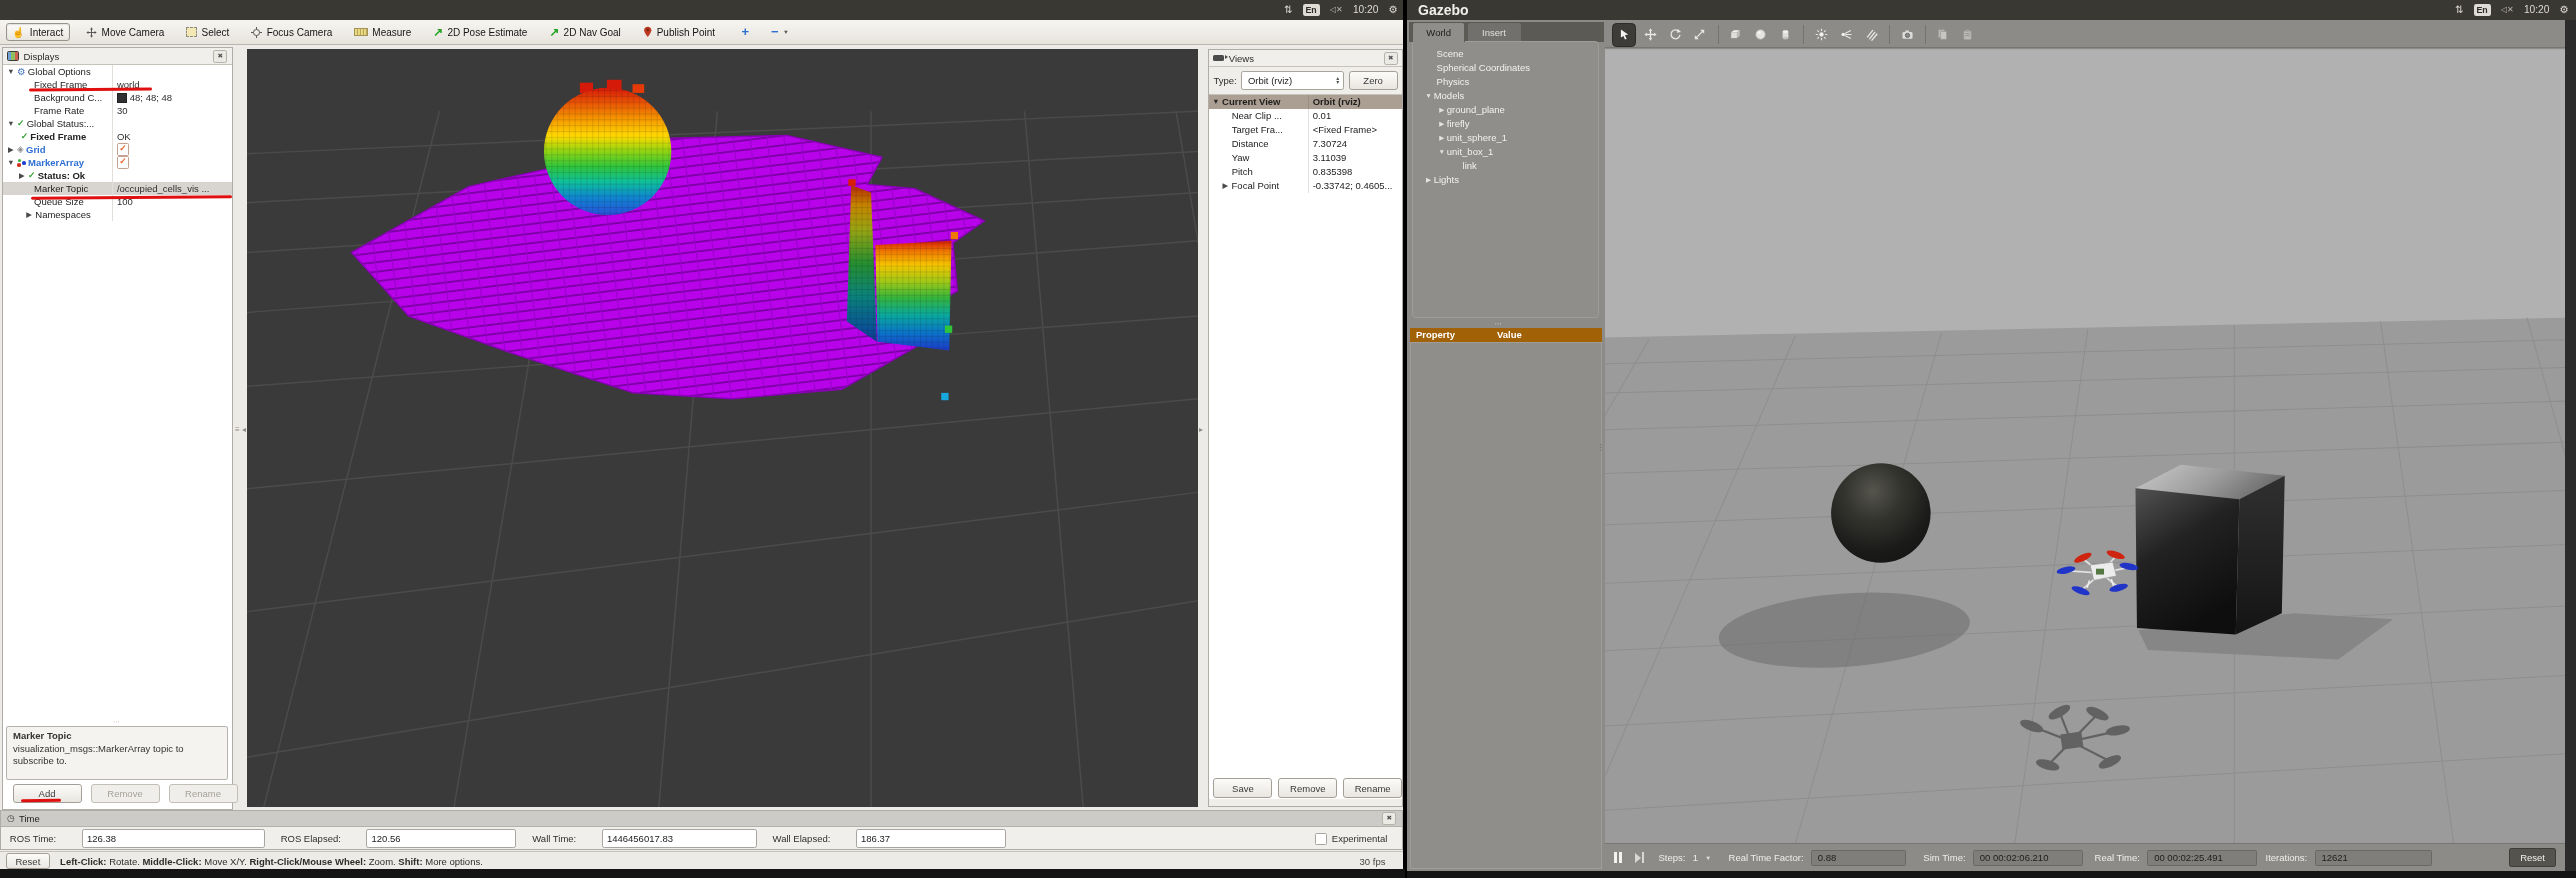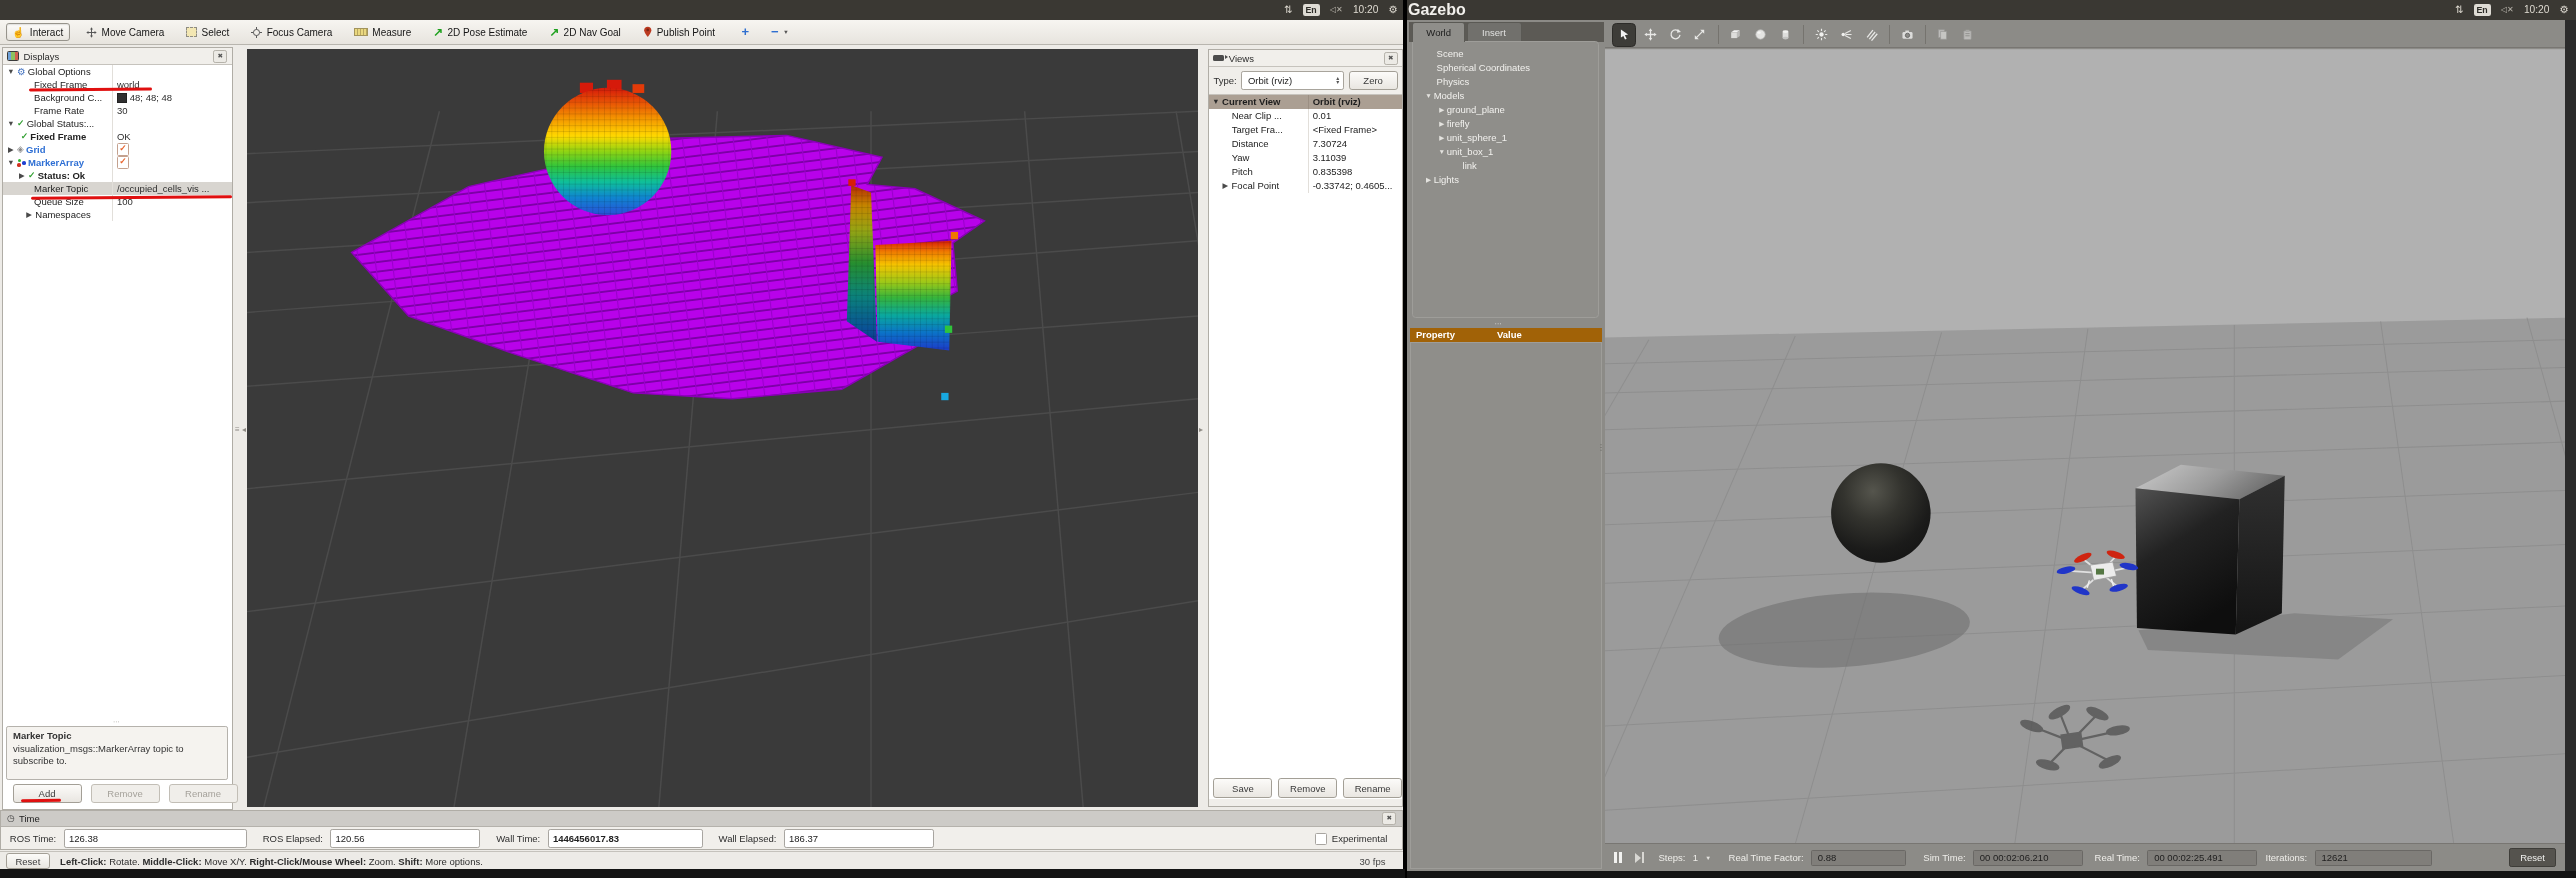--- a/index.html
+++ b/index.html
@@ -5,21 +5,21 @@
   html,body{margin:0;padding:0;background:#111;}
   #root{position:relative;width:2576px;height:878px;overflow:hidden;
         font-family:"Liberation Sans",sans-serif;font-size:9.5px;color:#222;}
   .abs{position:absolute;}
   
   .topbar{position:absolute;top:0;height:20px;background:#3a3833;color:#dfdbd2;
           display:flex;align-items:center;}
   .indics{margin-left:auto;display:flex;align-items:center;gap:10.2px;padding-right:7.3px;font-size:9.5px;}
   .enbox{background:#dedbd4;color:#2d2c28;border-radius:2.2px;font-weight:bold;font-size:8.8px;
          padding:0.7px 2.9px;line-height:10.2px;}
-  .wtitle{font-weight:bold;color:#f2f0ec;font-size:16px;padding-left:1px;}
+  .wtitle{font-weight:bold;color:#f2f0ec;font-size:14px;padding-left:11px;}
   
   .rvizbg{position:absolute;left:0;top:20px;width:1405px;height:850px;background:#edebe7;}
   .rtoolbar{position:absolute;left:0;top:0;width:1405px;height:25px;
             background:linear-gradient(#f7f5f1,#e7e4de);border-bottom:0.7px solid #b8b5ae;
             display:flex;align-items:center;gap:10.2px;padding-left:5.9px;box-sizing:border-box;}
   .rtool{display:flex;align-items:center;gap:4.4px;padding:2.2px 5.9px;border-radius:2.9px;color:#161616;
          font-size:10px;white-space:nowrap;}
   .rtool.active{border:0.7px solid #97948c;background:linear-gradient(#fdfcfa,#e9e6e0);
                 box-shadow:inset 0 0.7px 1.5px rgba(0,0,0,.15);}
   .greenarrow{color:#1fa11f;font-weight:bold;font-size:11.7px;line-height:8.8px;}
@@ -66,21 +66,21 @@
            overflow:hidden;white-space:nowrap;gap:2.2px;height:100%;border-right:0.7px solid #e2dfda;}
   .vrow .v{flex:1;padding-left:3.7px;overflow:hidden;white-space:nowrap;}
   .vrow.sel{background:#ab9f93;font-weight:bold;color:#1d1d1d;}
   .vrow.sel .k{border-right-color:#9b8f83;}
   .selectbox{height:17.6px;border:0.7px solid #a8a49c;border-radius:2.2px;background:#fff;display:flex;
              align-items:center;padding:0 2.9px 0 5.9px;font-size:9.5px;gap:7.3px;}
   .spin{display:flex;flex-direction:column;font-size:5.1px;color:#555;line-height:4.4px;}
   
   .tlabel{font-size:9.5px;color:#2e2e2e;white-space:nowrap;text-align:right;}
   .tin{height:18.3px;border:0.7px solid #a8a5a0;border-radius:2.2px;background:#fff;font-size:9.5px;
-       padding:0 4.4px;font-family:"Liberation Sans",sans-serif;color:#222;box-sizing:border-box;}
+       padding:0 4.4px;font-family:"Liberation Sans",sans-serif;color:#222;box-sizing:border-box;margin-left:18px;}
   .b{font-weight:bold;}
   
   .gzbody{position:absolute;left:0;top:20px;width:1169px;height:858px;background:#8c8b87;}
   .gtab{position:absolute;top:0;height:19px;border:0.7px solid #5a5954;border-bottom:none;
         border-radius:2.9px 2.9px 0 0;display:flex;align-items:center;justify-content:center;font-size:9.5px;}
   .gpanel{position:absolute;background:#8f8e8a;border:0.7px solid #9e9d99;border-radius:0 3.7px 3.7px 3.7px;}
   .grow{display:flex;align-items:center;height:14px;line-height:14px;font-size:9.5px;color:#f2f1ee;
         white-space:nowrap;}
   .gexp{width:10.2px;font-size:6.6px;color:#e4e3df;text-align:center;flex:none;}
   .gzico{width:22px;height:22px;display:flex;align-items:center;justify-content:center;flex:none;}
@@ -452,21 +452,21 @@
           <span style="font-size:8.8px;color:#444;">◷</span>
           <span>Time</span>
           <span class="pclose" style="margin-left:auto;">✖</span>
         </div>
         <div style="display:flex;align-items:center;gap:7.3px;padding:2.9px 8.8px;">
           <span class="tlabel">ROS Time:</span>
           <input class="tin" readonly="" style="width: 183px;" value="126.38">
           <span class="tlabel" style="margin-left:8.8px;">ROS Elapsed:</span>
           <input class="tin" readonly="" style="width: 150px;" value="120.56">
           <span class="tlabel" style="margin-left:8.8px;">Wall Time:</span>
-          <input class="tin" readonly="" style="width: 155px; font-weight: bold;" value="1446456017.83">
+          <input class="tin" readonly="" style="width: 155px;" value="1446456017.83">
           <span class="tlabel" style="margin-left:8.8px;">Wall Elapsed:</span>
           <input class="tin" readonly="" style="width: 150px;" value="186.37">
           <span style="margin-left:auto;display:flex;align-items:center;gap:4.4px;padding-right:5.9px;">
             <span style="width:10.2px;height:10.2px;border:0.7px solid #a8a5a0;border-radius:1.5px;background:#fff;display:inline-block;"></span>
             <span class="tlabel">Experimental</span>
           </span>
         </div>
       </div>
 
       <div class="abs" style="left:0;top:831px;width:1403px;height:19px;background:#edebe7;border-top:0.7px solid #c5c2bc;display:flex;align-items:center;gap:10.2px;padding:0 5.9px;box-sizing:border-box;">

